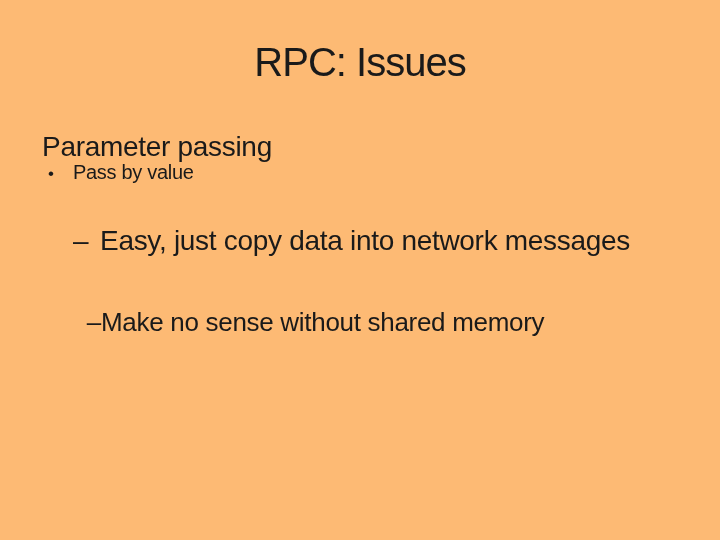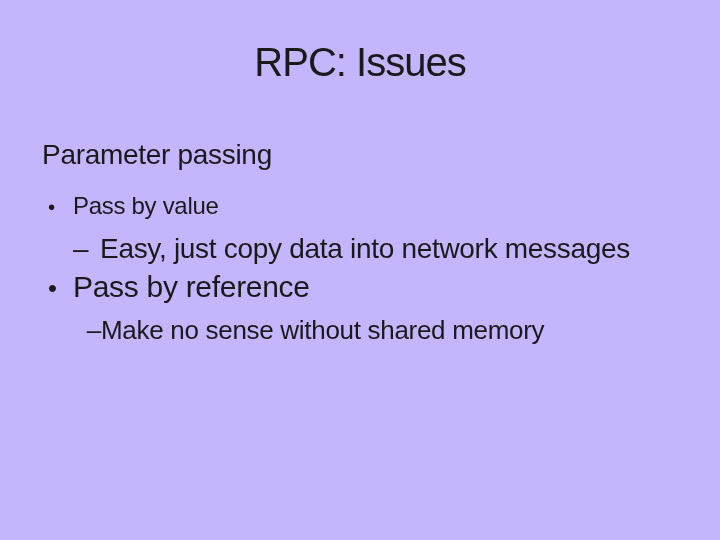--- a/index.html
+++ b/index.html
@@ -4,21 +4,21 @@
 <style>
   html, body {
     margin: 0;
     padding: 0;
     background: #ffffff;
   }
   .slide {
     position: relative;
     width: 720px;
     height: 540px;
-    background: #c4b5fd;
+    background: #fdba74;
     overflow: hidden;
     font-family: "Liberation Sans", sans-serif;
     color: #1a1a1a;
   }
   .slide-title {
     position: absolute;
     left: 0;
     right: 0;
     top: 38px;
     margin: 0;
@@ -27,24 +27,23 @@
     font-weight: 400;
     letter-spacing: -1px;
     line-height: 1.2;
     white-space: nowrap;
   }
   .line {
     position: absolute;
     white-space: nowrap;
     letter-spacing: -0.3px;
     line-height: 1.2;
-    margin-top: 8px;
   }
   .heading   { left: 42px; top: 130px; font-size: 28px; }
-  .bullet-1  { left: 48px; top: 184px; font-size: 24px; }
+  .bullet-1  { left: 48px; top: 160px; font-size: 20px; }
   .sub-1     { left: 73px; top: 224px; font-size: 28px; }
   .bullet-2  { left: 48px; top: 261px; font-size: 30px; }
   .sub-2     { left: 74px; top: 307px; font-size: 26px; text-align: right; }
   .marker {
     display: inline-block;
   }
   .marker-dot {
     width: 25px;
     font-size: 0.85em;
   }
@@ -62,21 +61,18 @@
   <div class="line heading">Parameter passing</div>
 
   <div class="line bullet-1">
     <span class="marker marker-dot">•</span><span>Pass by value</span>
   </div>
 
   <div class="line sub-1">
     <span class="marker marker-dash">–</span><span>Easy, just copy data into network messages</span>
   </div>
 
-  <div class="line bullet-2">
-    <span class="marker marker-dot">•</span><span>Pass by reference</span>
-  </div>
 
   <div class="line sub-2">
     <span class="marker marker-dash">–</span><span>Make no sense without shared memory</span>
   </div>
 
 </div>
 
 </body></html>

